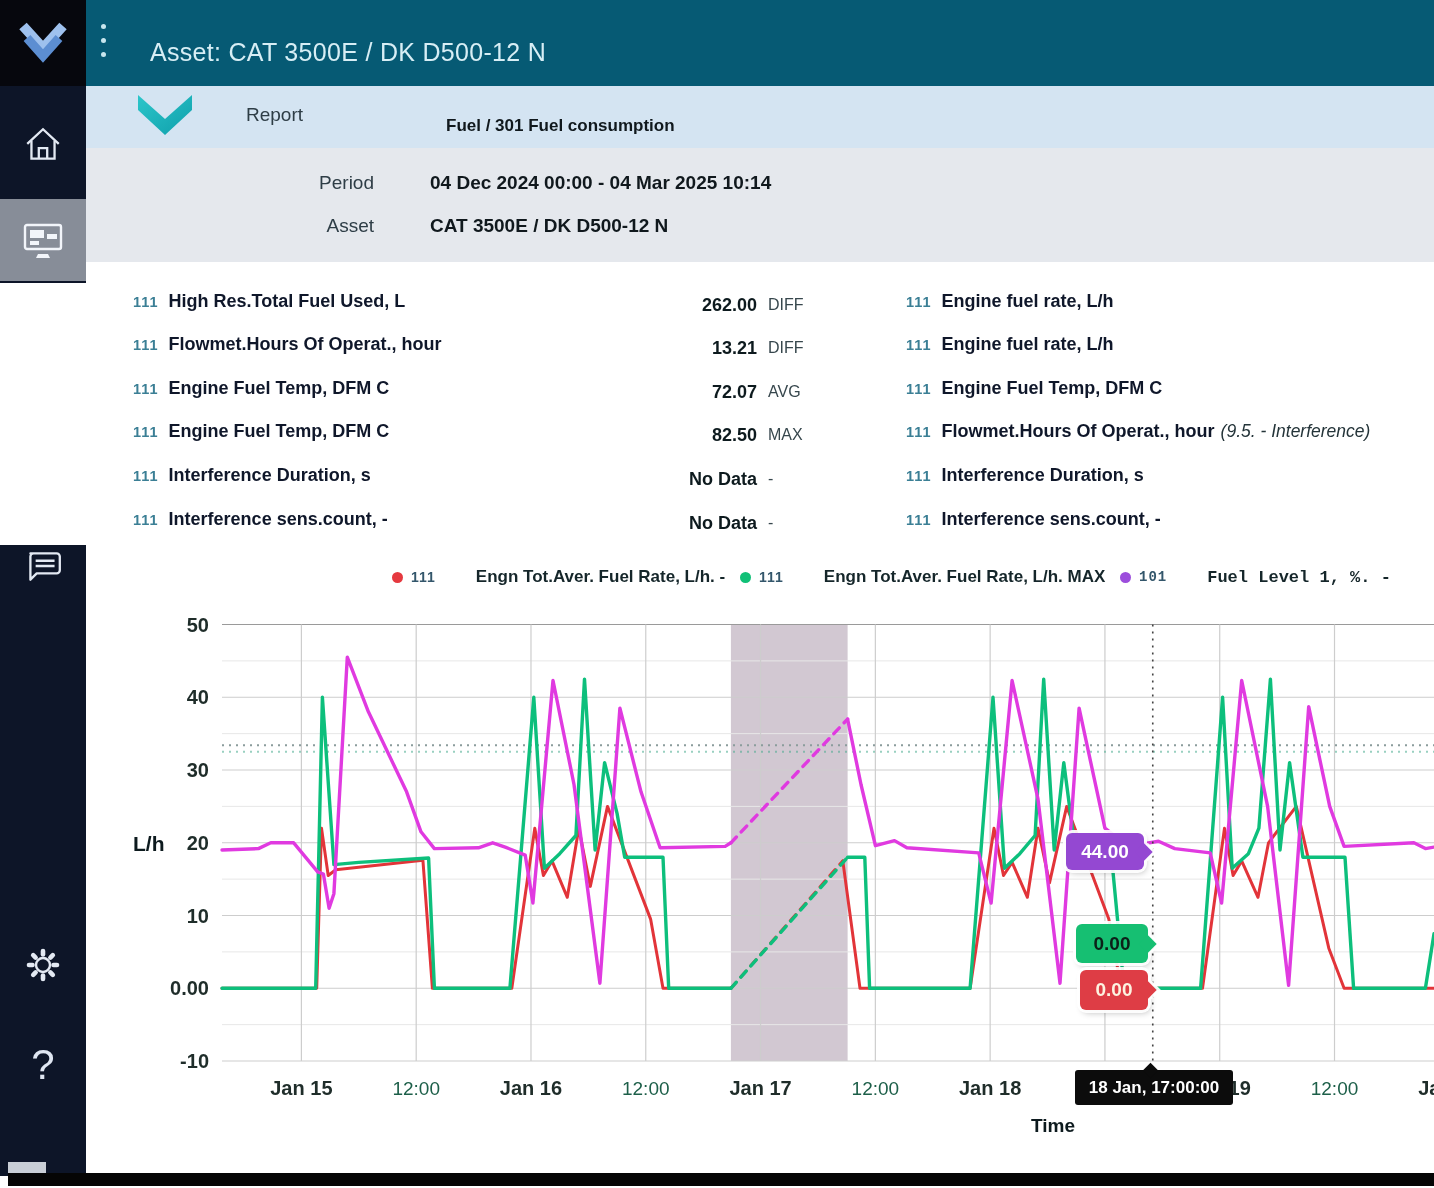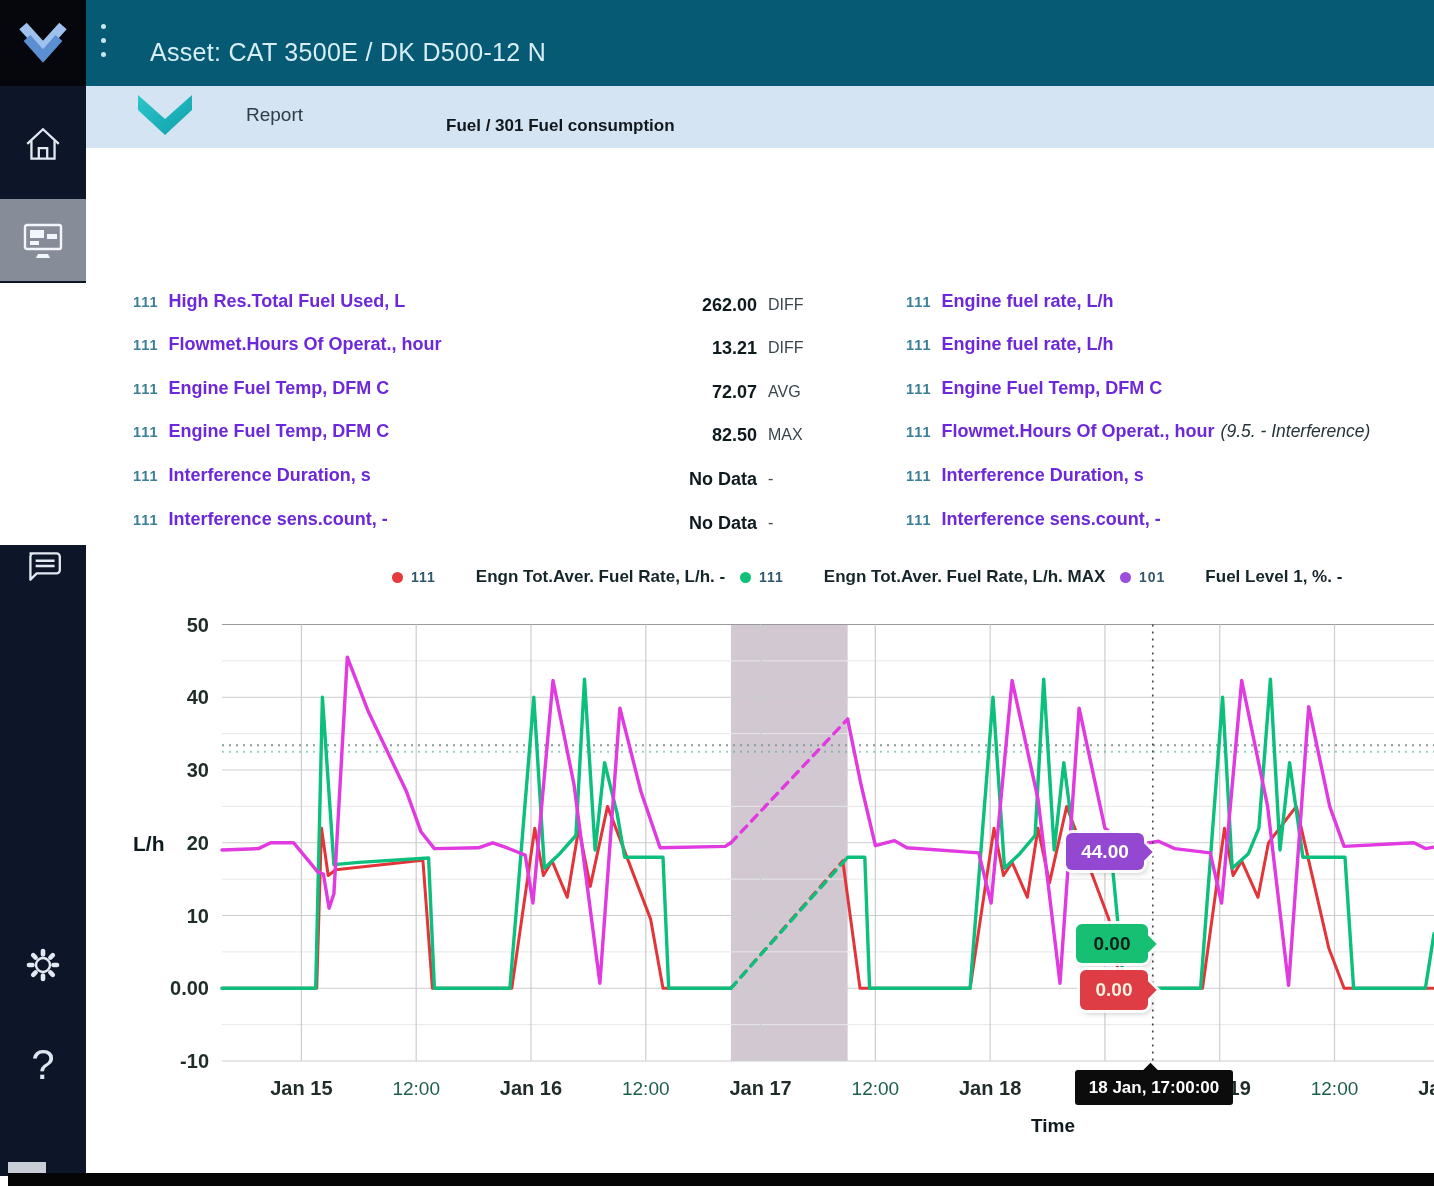--- a/index.html
+++ b/index.html
@@ -32,21 +32,21 @@
   
   .infopanel{position:absolute;left:86px;top:148px;width:1348px;height:114px;background:#e5e8ed;}
   .info-row{position:absolute;left:0;width:1348px;height:26px;}
   .info-label{position:absolute;left:114px;width:174px;text-align:right;font-size:19px;color:#2e3d46;}
   .info-value{position:absolute;left:344px;font-size:19px;font-weight:700;color:#10181d;white-space:nowrap;}
 
   
   .metrics{position:absolute;left:0;top:283px;width:1434px;height:262px;background:#fff;}
   .mrow{position:absolute;height:30px;display:flex;align-items:baseline;}
   .badge{font-size:14.5px;font-weight:600;color:#3b7f95;letter-spacing:1px;margin-right:10px;}
-  .mlabel{font-size:18px;font-weight:700;color:#6d28d9;white-space:nowrap;}
+  .mlabel{font-size:18px;font-weight:700;color:#0f172a;white-space:nowrap;}
   .mnote{font-size:17.5px;font-style:italic;font-weight:400;color:#243439;margin-left:6px;white-space:nowrap;}
   .mvalue{position:absolute;width:120px;text-align:right;font-size:18px;font-weight:700;color:#0d1a1e;}
   .magg{position:absolute;font-size:16px;font-weight:400;color:#37474d;text-align:center;}
 
   
   .legend-item{position:absolute;top:564px;height:26px;display:flex;align-items:center;cursor:pointer;}
   .dot{width:11px;height:11px;border-radius:50%;margin-right:8px;flex:none;}
   .lg-badge{font-size:14px;font-weight:600;color:#33566b;letter-spacing:1px;margin-right:7px;}
   .lg-text{font-size:17px;font-weight:600;color:#15262a;white-space:nowrap;padding-left:33px;}
 
@@ -168,20 +168,30 @@
               <stop offset="1" stop-color="#0f9fab"></stop>
         </linearGradient>
           </defs>
         <polygon points="0,0 27,24 54,0 54,15 27,40 0,15" fill="url(#tg)"></polygon>
       </svg>
     </div>
     <span class="report-label">Report</span>
     <h2 class="report-title">Fuel / 301 Fuel consumption</h2>
   </div>
 
+  <div class="infopanel">
+    <div class="info-row" style="top:24px;">
+      <span class="info-label">Period</span>
+      <span class="info-value">04 Dec 2024 00:00 - 04 Mar 2025 10:14</span>
+    </div>
+    <div class="info-row" style="top:67px;">
+      <span class="info-label">Asset</span>
+      <span class="info-value">CAT 3500E / DK D500-12 N</span>
+    </div>
+  </div>
 
   <section class="metrics">
 
     <div class="mrow" style="left:133px;top:8px;">
         <span class="badge">111</span>
         <span class="mlabel">High Res.Total Fuel Used, L</span>
       </div>
     <div class="mvalue" style="left:637px;top:12px;">262.00</div>
     <div class="magg" style="left:768px;top:13px;">DIFF</div>
 
@@ -255,21 +265,21 @@
   <div class="legend-item" style="left:392px;">
     <span class="dot" id="dot0" style="background: rgb(229, 57, 63);"></span>
     <span class="lg-badge">111</span>
     <span class="lg-text">Engn Tot.Aver. Fuel Rate, L/h. -</span>
   </div>
   <div class="legend-item" style="left:740px;">
     <span class="dot" id="dot1" style="background: rgb(16, 192, 119);"></span>
     <span class="lg-badge">111</span>
     <span class="lg-text">Engn Tot.Aver. Fuel Rate, L/h. MAX</span>
   </div>
-  <div class="legend-item" style="left:1120px;">
+  <div class="legend-item" style="left:1120px;font-family:Liberation Mono, monospace;">
     <span class="dot" id="dot2" style="background: rgb(156, 77, 220);"></span>
     <span class="lg-badge">101</span>
     <span class="lg-text">Fuel Level 1, %. -</span>
   </div>
 
   <svg id="chart" viewBox="100 596 1334 564">
       <rect x="730.9060773480663" y="624.5" width="116.70402525651139" height="436.5" fill="rgba(166,146,166,0.5)"></rect>
       <line x1="222" x2="1434" y1="660.875" y2="660.875" stroke="#e7e7e7" stroke-width="1"></line>
       <line x1="222" x2="1434" y1="733.625" y2="733.625" stroke="#e7e7e7" stroke-width="1"></line>
       <line x1="222" x2="1434" y1="806.375" y2="806.375" stroke="#e7e7e7" stroke-width="1"></line>

